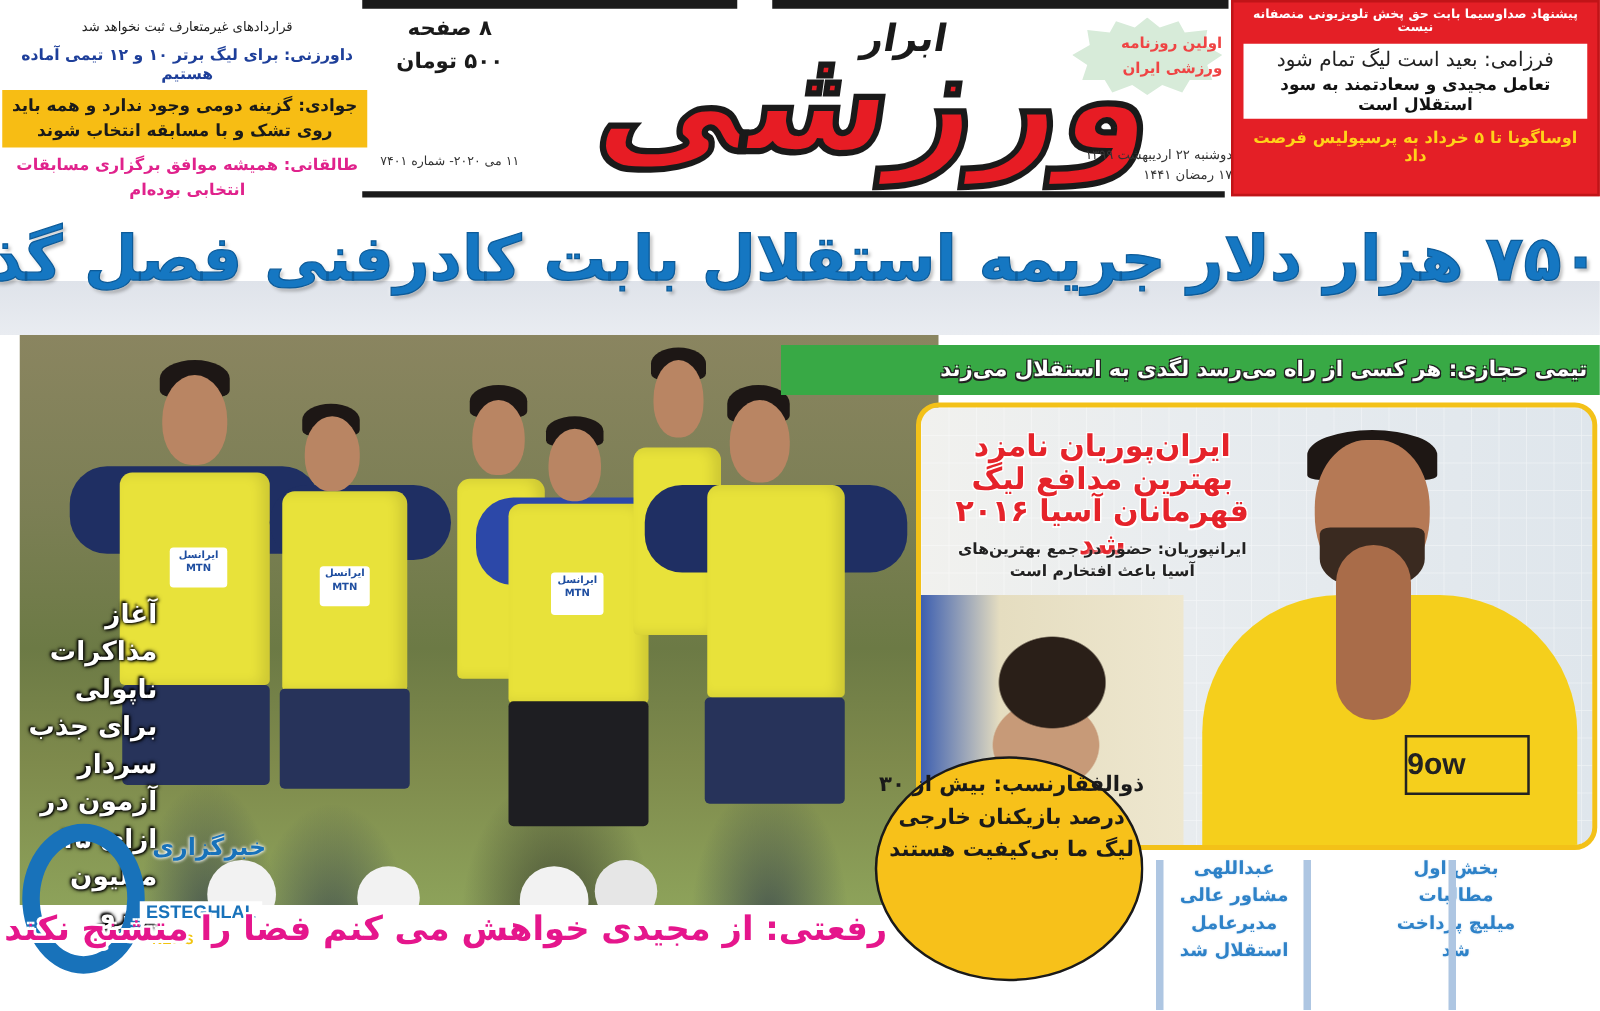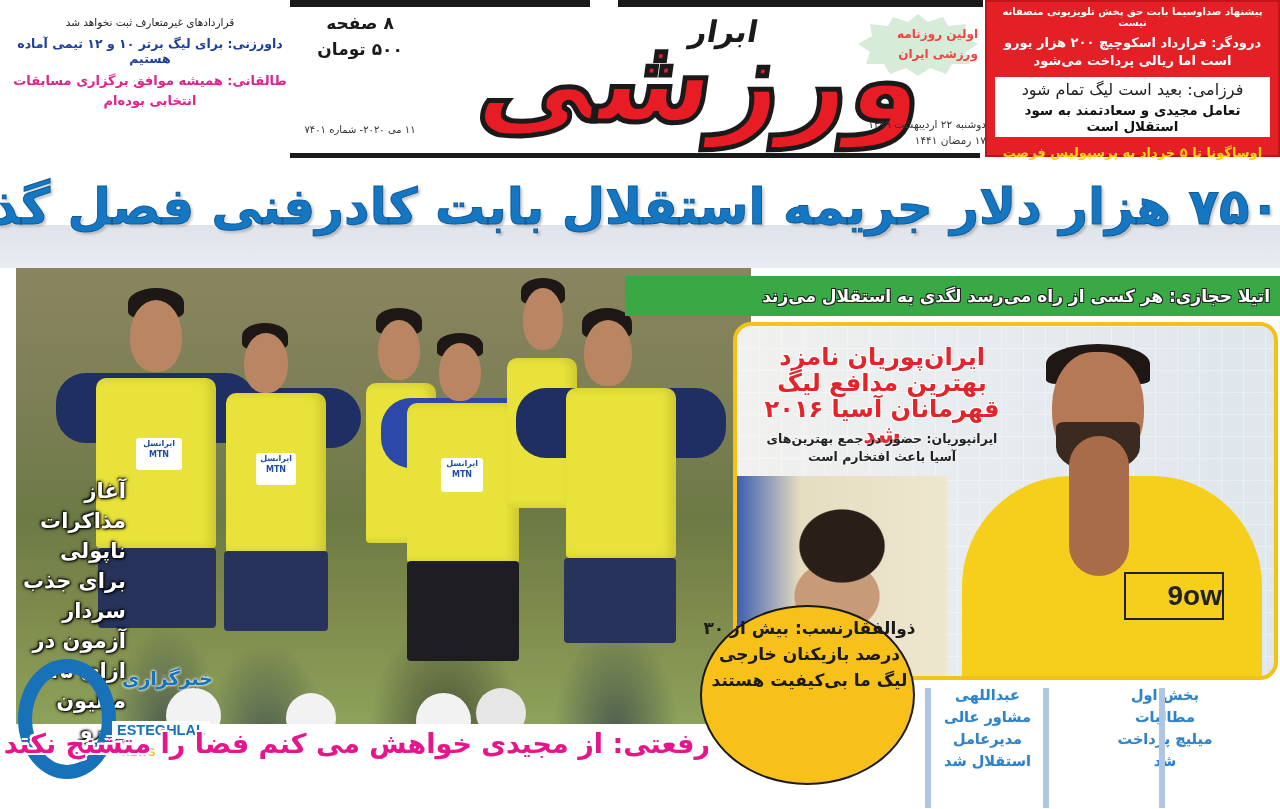--- a/index.html
+++ b/index.html
@@ -81,21 +81,21 @@
 
   #feature-box { left: 733px; top: 322px; width: 545px; height: 358px; border: 4px solid #f3c118; border-radius: 18px; overflow: hidden; background: linear-gradient(90deg, #f1f1ee 0%, #e8ecef 40%, #dfe6ec 100%); }
   #feature-box .grid-bg { position: absolute; inset: 0; background-image: linear-gradient(rgba(255,255,255,0.7) 1px, transparent 1px), linear-gradient(90deg, rgba(255,255,255,0.7) 1px, transparent 1px); background-size: 22px 22px; opacity: 0.5; }
   #sub-photo { position: absolute; left: 0; top: 150px; width: 210px; height: 210px; background: radial-gradient(ellipse 70px 60px at 105px 70px, #2a1f18 60%, transparent 62%), radial-gradient(ellipse 60px 50px at 100px 120px, #c79a78 70%, transparent 72%), linear-gradient(90deg, #3d5fb0 0%, #e5ddc0 30%, #eee7cf 100%); }
   #star-player { position: absolute; right: 0; top: 0; width: 330px; height: 358px; }
   #star-player .jersey { position: absolute; left: 18px; top: 150px; width: 300px; height: 220px; background: #f5cf1c; border-radius: 110px 110px 0 0; }
   #star-player .face { position: absolute; left: 108px; top: 26px; width: 92px; height: 120px; background: #b57955; border-radius: 45% 45% 50% 50%; }
   #star-player .hair { position: absolute; left: 102px; top: 18px; width: 104px; height: 40px; background: #1e1714; border-radius: 50% 50% 10% 10%; }
   #star-player .beard { position: absolute; left: 112px; top: 96px; width: 84px; height: 50px; background: #3a2a20; border-radius: 10% 10% 50% 50%; }
   #star-player .hands { position: absolute; left: 125px; top: 110px; width: 60px; height: 140px; background: #a96c49; border-radius: 30px; }
-  #star-player .sponsor { position: absolute; left: 180px; top: 246px; width: 100px; height: 48px; border: 2px solid #222; color: #222; font-size: 28px; font-weight: bold; text-align: right; line-height: 44px; direction: ltr; font-family: "Liberation Sans", sans-serif; }
+  #star-player .sponsor { position: absolute; left: 180px; top: 262px; width: 100px; height: 48px; border: 2px solid #222; color: #222; font-size: 24px; font-weight: bold; text-align: left; line-height: 44px; direction: ltr; font-family: "Liberation Sans", sans-serif; }
 
   #feature-title { position: absolute; left: 20px; top: 18px; width: 250px; text-align: center; font-size: 24px; font-weight: bold; color: #e5232a; line-height: 26px; text-shadow: 1px 1px 0 #fff, -1px -1px 0 #fff, 1px -1px 0 #fff, -1px 1px 0 #fff; }
   #feature-sub { position: absolute; left: 20px; top: 104px; width: 250px; text-align: center; font-size: 12.5px; font-weight: bold; color: #222; line-height: 18px; text-shadow: 0 0 3px #fff; }
 
   
   #circle-quote { left: 700px; top: 605px; width: 215px; height: 180px; border-radius: 50%; background: #f7c11a; border: 2px solid #1a1a1a; }
   #circle-quote .txt { position: absolute; left: 0; top: 8px; width: 215px; text-align: center; font-size: 17px; font-weight: bold; color: #1a1a1a; line-height: 26px; }
 
   
   #bottom-cols { left: 915px; top: 682px; width: 365px; height: 127px; background: #fff; }
@@ -106,20 +106,21 @@
 <body>
 
 <div id="masthead" class="abs">
   <div class="abs top-rule" style="left:290px;width:300px;"></div>
   <div class="abs top-rule" style="left:618px;width:365px;"></div>
   <div class="abs bottom-rule" style="left:290px;width:690px;"></div>
 
   <div id="left-col" class="abs">
     <div class="l1">قراردادهای غیرمتعارف ثبت نخواهد شد</div>
     <div class="l2">داورزنی: برای لیگ برتر ۱۰ و ۱۲ تیمی آماده هستیم</div>
+    <div class="l3">جوادی: گزینه دومی وجود ندارد و همه باید روی تشک و با مسابقه انتخاب شوند</div>
     <div class="l4">طالقانی: همیشه موافق برگزاری مسابقات انتخابی بوده‌ام</div>
   </div>
 
   <div id="pages-price" class="abs">
     <div>۸ صفحه</div>
     <div>۵۰۰ تومان</div>
   </div>
   <div id="date-gregorian" class="abs">۱۱ می ۲۰۲۰- شماره ۷۴۰۱</div>
 
   <div id="logo" class="abs">
@@ -136,21 +137,20 @@
       <div>ورزشی ایران</div>
     </div>
   </div>
   <div id="date-persian" class="abs">
     <div>دوشنبه ۲۲ اردیبهشت ۱۳۹۹</div>
     <div>۱۷ رمضان ۱۴۴۱</div>
   </div>
 
   <div id="red-box" class="abs">
     <div class="r1">پیشنهاد صداوسیما بابت حق پخش تلویزیونی منصفانه نیست</div>
-    <div class="r2">درودگر: قرارداد اسکوچیچ ۲۰۰ هزار یورو است اما ریالی پرداخت می‌شود</div>
     <div class="inner">
       <div class="i1">فرزامی: بعید است لیگ تمام شود</div>
       <div class="i2">تعامل مجیدی و سعادتمند به سود استقلال است</div>
     </div>
     <div class="r3">اوساگونا تا ۵ خرداد به پرسپولیس فرصت داد</div>
   </div>
 </div>
 
 <div id="headline-band" class="abs"></div>
 <div id="main-headline" class="abs">۷۵۰ هزار دلار جریمه استقلال بابت کادرفنی فصل گذشته</div>
@@ -210,21 +210,21 @@
 <div id="wm" class="abs">
   <div class="ring"></div>
   <div class="fa">خبرگزاری</div>
   <div class="en">ESTEGHLAL</div>
   <div class="news">NEWS</div>
 </div>
 
 <div id="rafati" class="abs">رفعتی: از مجیدی خواهش می کنم فضا را متشنج نکند</div>
 
 <div id="green-bar" class="abs">
-  <span>اتیلا حجازی: هر کسی از راه می‌رسد لگدی به استقلال می‌زند</span>
+  <span>تیمی حجازی: هر کسی از راه می‌رسد لگدی به استقلال می‌زند</span>
 </div>
 
 <div id="feature-box" class="abs">
   <div class="grid-bg"></div>
   <div id="sub-photo"></div>
   <div id="star-player">
     <div class="jersey"></div>
     <div class="hair"></div>
     <div class="face"></div>
     <div class="beard"></div>

